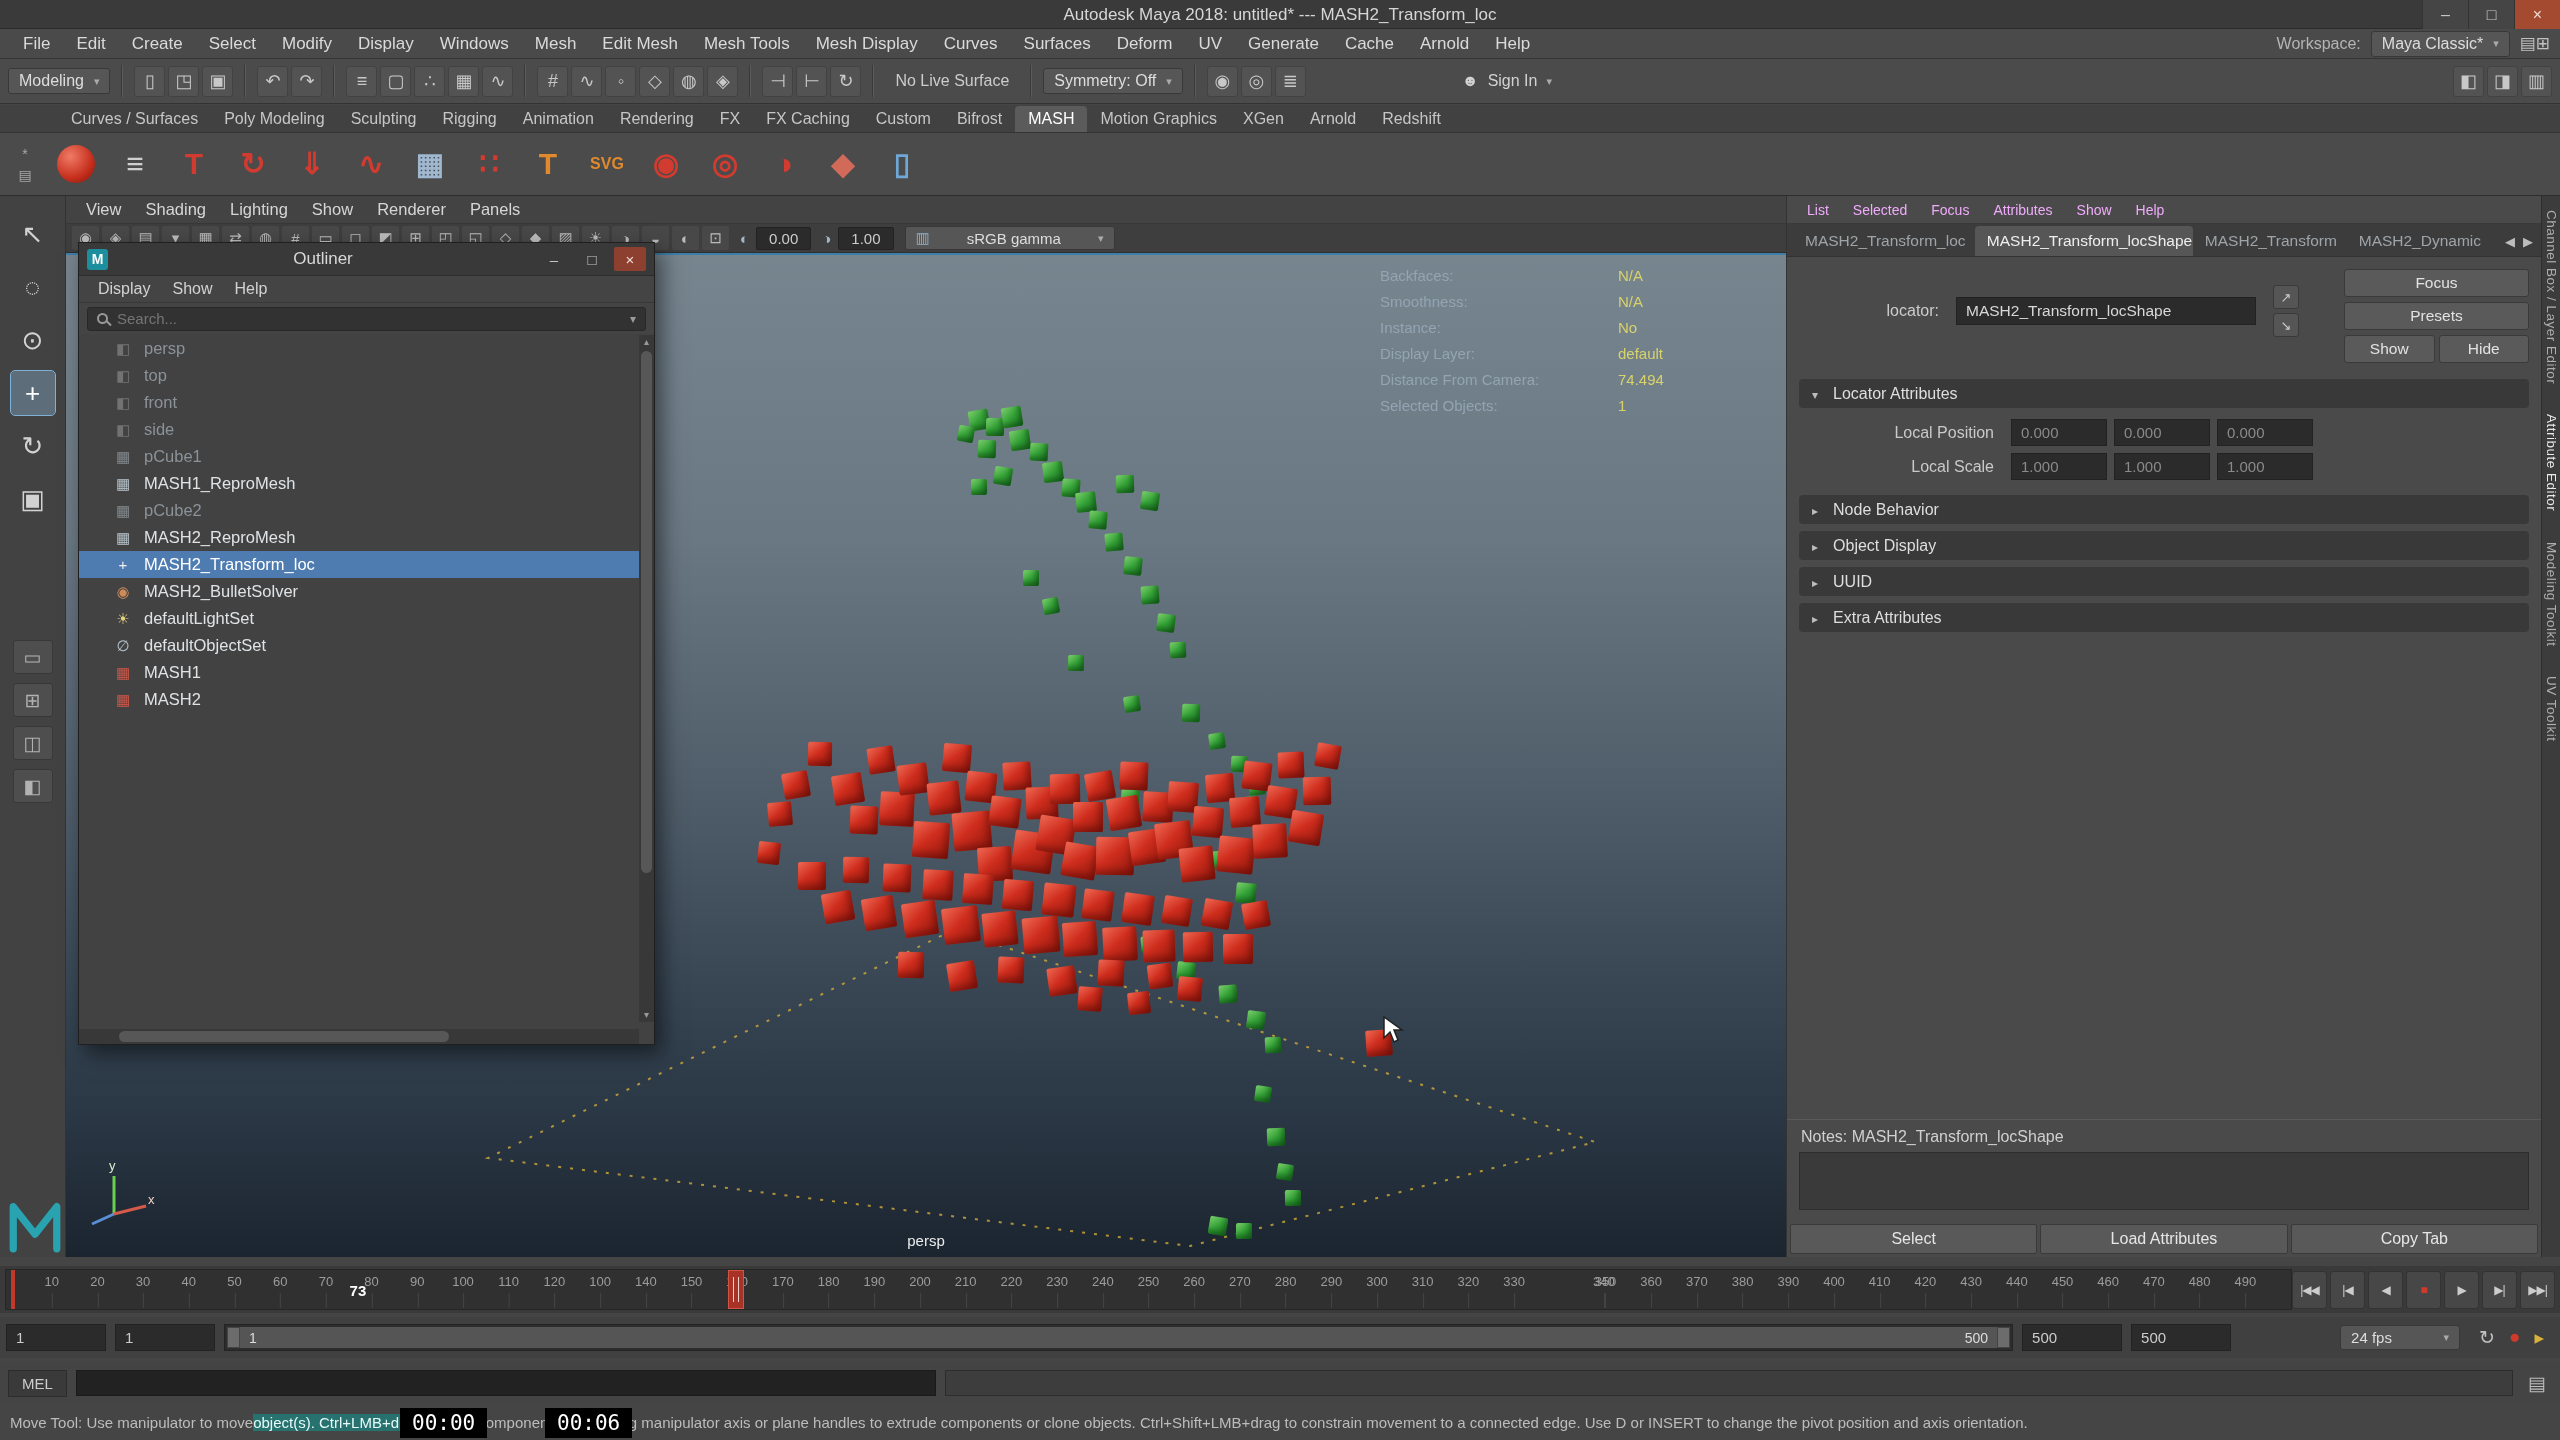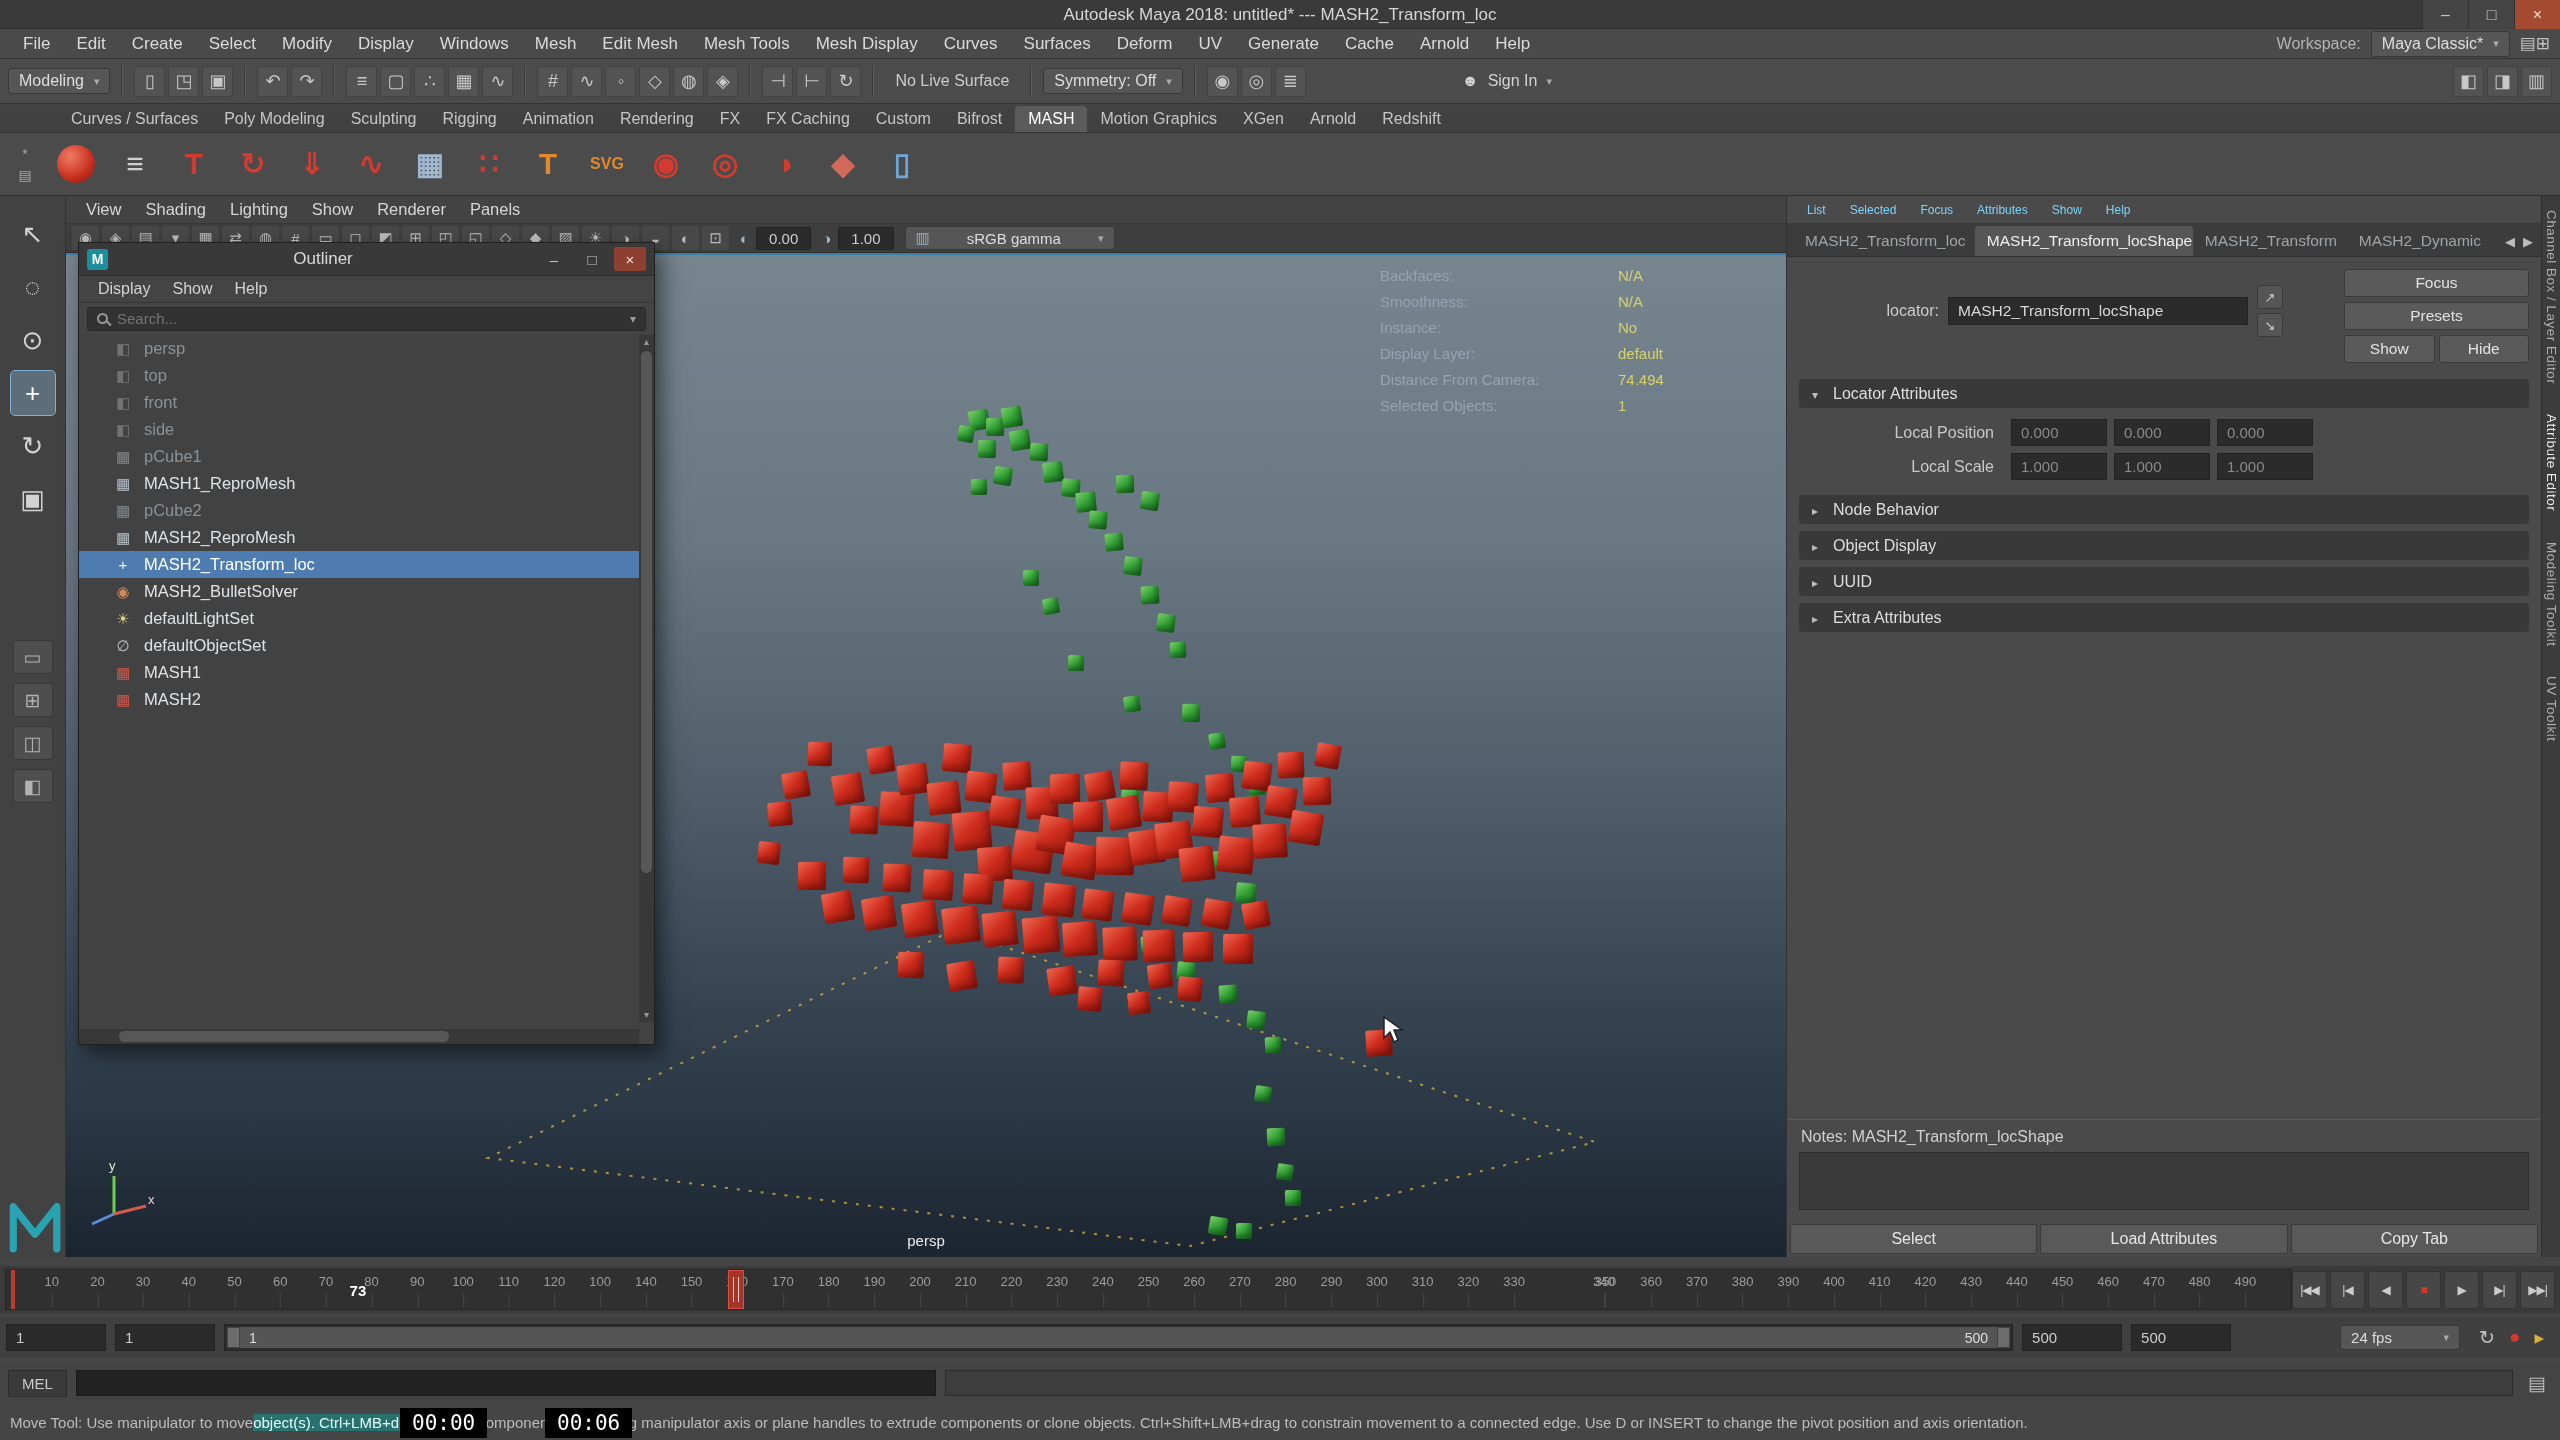--- a/index.html
+++ b/index.html
@@ -97,28 +97,28 @@
   .ol-icon{width:20px;text-align:center;font-size:15px;flex:none;}
   #ol-vscroll{position:absolute;top:92px;right:0;width:15px;bottom:22px;background:#383838;}
   #ol-vthumb{position:absolute;left:2px;right:2px;top:16px;height:76%;background:#575757;border-radius:6px;}
   .scroll-arrow{position:absolute;left:0;right:0;text-align:center;color:#9a9a9a;font-size:10px;line-height:14px;}
   #ol-hscroll{position:absolute;left:0;right:15px;bottom:0;height:15px;background:#383838;}
   #ol-hthumb{position:absolute;top:2px;bottom:2px;left:40px;width:330px;background:#575757;border-radius:6px;}
 
   
   #ae{position:absolute;left:1786px;top:196px;width:755px;height:1061px;background:#4a4a4a;border-left:1px solid #333;}
   #ae-menus{height:28px;display:flex;align-items:center;padding:0 8px;border-bottom:1px solid #3a3a3a;}
-  .ae-menu{padding:0 12px;color:#7dd3fc;font-size:12px;}
+  .ae-menu{padding:0 12px;color:#f0abfc;font-size:14px;}
   #ae-tabs{height:33px;background:#3c3c3c;display:flex;align-items:flex-end;padding:0 50px 0 6px;position:relative;border-bottom:1px solid #323232;}
   .ae-tab{padding:6px 12px;font-size:15.5px;color:#9fa4a8;white-space:nowrap;overflow:hidden;max-width:218px;}
   .ae-tab.active{background:#565656;color:#eeeeee;border-radius:4px 4px 0 0;}
   #ae-tab-arrows{position:absolute;right:8px;bottom:7px;color:#bdbdbd;display:flex;gap:8px;font-size:13px;}
   #ae-head{padding:12px 12px 6px 12px;display:flex;gap:12px;}
   #ae-head-left{flex:1;}
-  #locator-row{display:flex;align-items:center;gap:9px;margin-top:16px;}
+  #locator-row{display:flex;align-items:center;gap:17px;margin-top:16px;}
   .ae-label{width:140px;text-align:right;color:#cccccc;font-size:16px;}
   #locator-field{width:300px;background:#2b2b2b;border:1px solid #222;color:#d8d8d8;padding:4px 9px;font-size:15.5px;font-family:inherit;}
   #ae-mini-col{display:flex;flex-direction:column;gap:4px;}
   .mini-btn{width:26px;height:24px;background:#555;border:1px solid #3a3a3a;border-radius:3px;color:#c9c9c9;display:flex;align-items:center;justify-content:center;font-size:13px;}
   #ae-head-right{width:185px;display:flex;flex-direction:column;gap:5px;}
   .ae-btn{background:#5a5a5a;border:1px solid #3a3a3a;border-radius:3px;color:#e2e2e2;text-align:center;padding:4px 0;font-size:15.5px;}
   #show-hide-row{display:flex;gap:4px;}
   #show-hide-row .ae-btn{flex:1;}
   #ae-sections{padding:10px 12px;display:flex;flex-direction:column;gap:7px;}
   .ae-section{background:#393939;border-radius:4px;height:29px;display:flex;align-items:center;gap:15px;padding:0 13px;color:#dedede;font-size:16px;}

